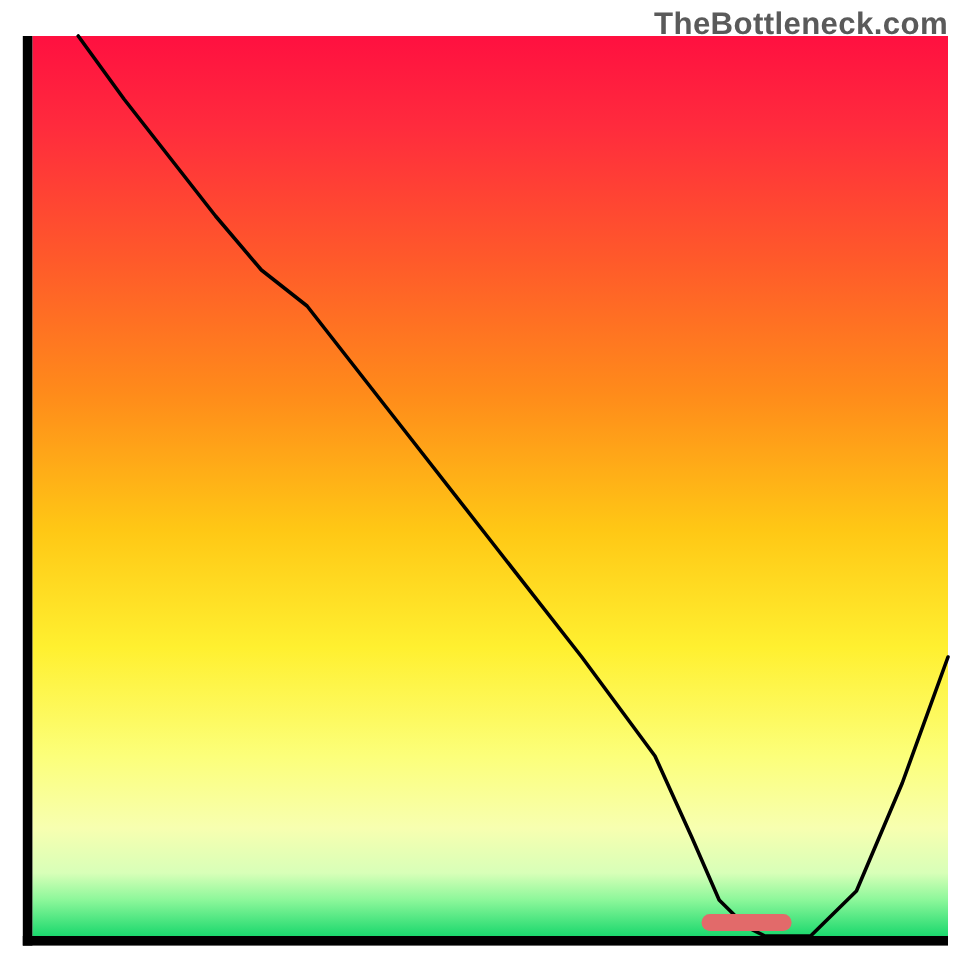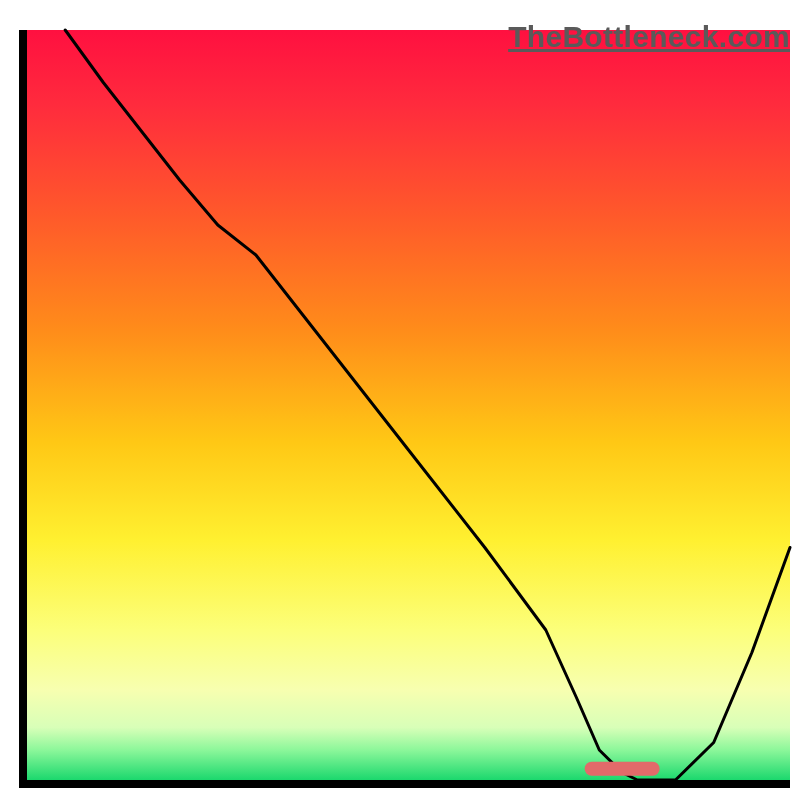--- a/index.html
+++ b/index.html
@@ -10,28 +10,27 @@
     background: #ffffff;
     font-family: Arial, Helvetica, sans-serif;
   }
   .chart-container {
     position: relative;
     width: 800px;
     height: 800px;
   }
   .watermark {
     position: absolute;
-    top: 20px;
+    top: 4px;
     right: 10px;
-    font-size: 30px;
+    font-size: 26px;
     font-weight: 600;
     color: #5a5a5a;
     letter-spacing: 0.3px;
     z-index: 10;
-    text-decoration: underline;
   }
   svg.plot {
     position: absolute;
     top: 0;
     left: 0;
   }
 </style>
 </head>
 <body>
 

